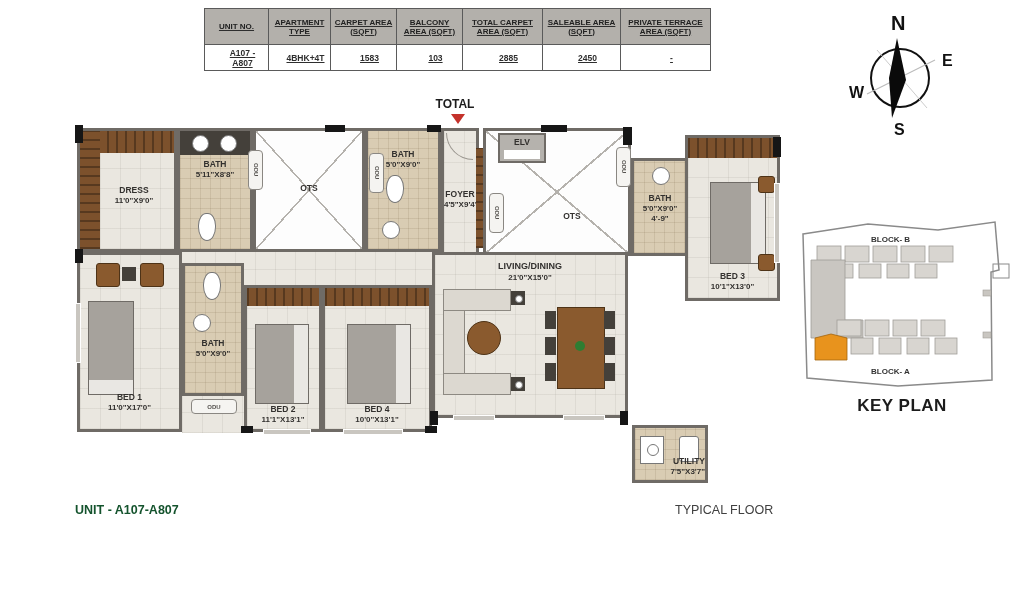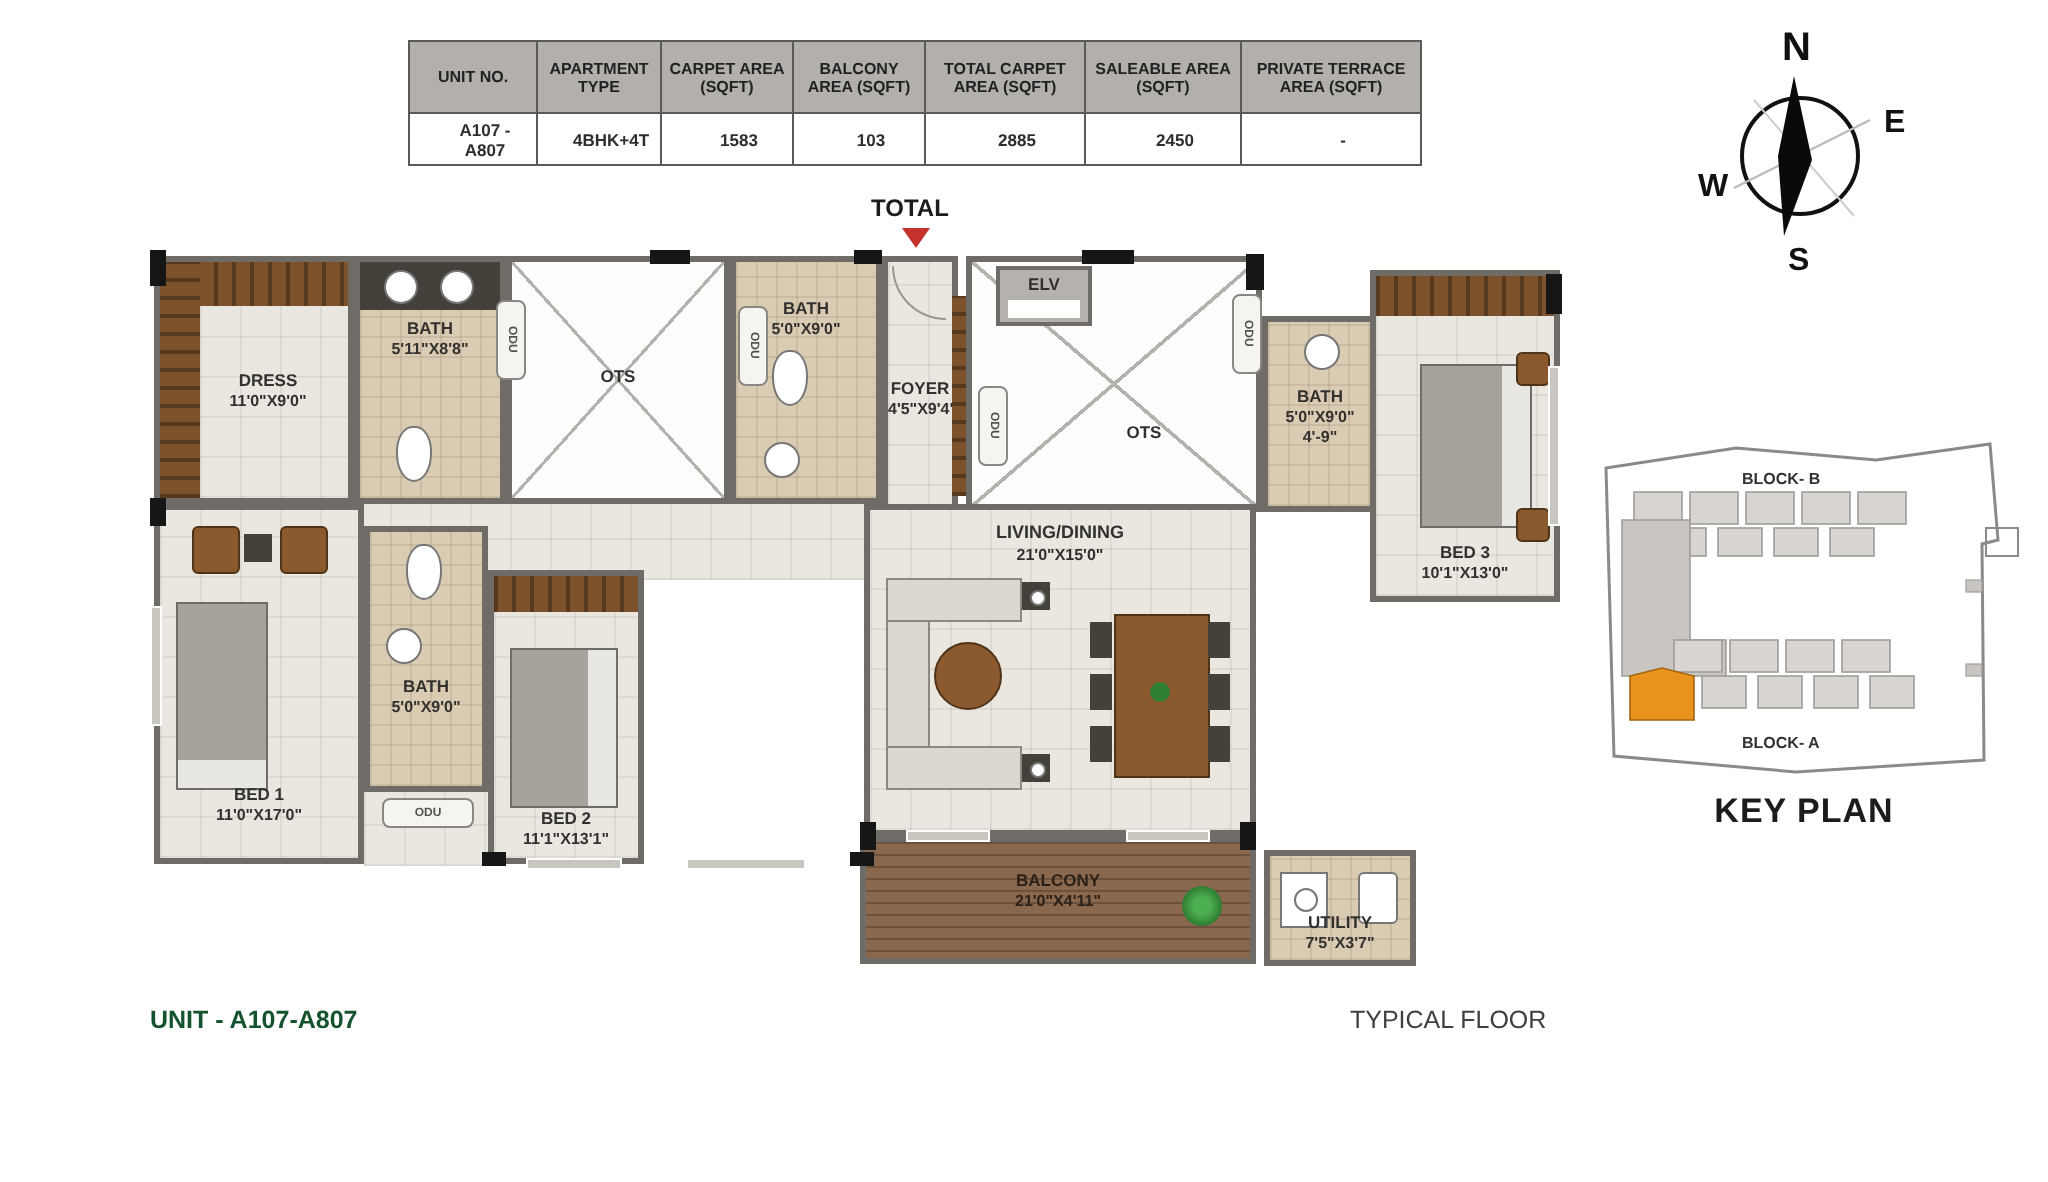--- a/index.html
+++ b/index.html
@@ -1,20 +1,20 @@
 <!DOCTYPE html>
 <html><head>
 <meta charset="utf-8">
 <style>
   html,body{margin:0;padding:0;}
   body{width:1024px;height:591px;position:relative;background:#ffffff;
        font-family:"Liberation Sans", sans-serif;color:#2e2e2e;overflow:hidden;}
 
   
-  table.spec{position:absolute;left:204px;top:20px;border-collapse:collapse;}
+  table.spec{position:absolute;left:204px;top:8px;border-collapse:collapse;text-decoration:underline;}
   table.spec th, table.spec td{border:1px solid #5a5a5a;text-align:center;vertical-align:middle;padding:2px 3px;box-sizing:border-box;}
   table.spec th{background:#b3b0ab;font-size:8px;font-weight:bold;height:36px;color:#222;}
   table.spec td{background:#fff;font-size:8.5px;font-weight:bold;height:26px;padding-left:15px;}
 
   
   .entry-label{position:absolute;left:425px;top:97px;width:60px;text-align:center;font-size:12px;font-weight:bold;color:#1c1c1c;}
   .entry-arrow{position:absolute;left:451px;top:114px;width:0;height:0;border-left:7px solid transparent;border-right:7px solid transparent;border-top:10px solid #c4322b;}
 
   
   #floorplan{position:absolute;left:75px;top:123px;width:707px;height:362px;}
@@ -195,20 +195,28 @@
 
   <div class="room" style="left:169px;top:162px;width:78px;height:147px;">
     <div class="furn wood" style="left:0;top:0;right:0;height:18px;"></div>
     <div class="furn bed" style="left:8px;top:36px;width:52px;height:78px;"></div>
     <div class="label" style="bottom:4px;">
       <span class="nm">BED 2</span>
       <span class="dm">11'1"X13'1"</span>
     </div>
   </div>
 
+  <div class="room" style="left:247px;top:162px;width:110px;height:147px;">
+    <div class="furn wood" style="left:0;top:0;right:0;height:18px;"></div>
+    <div class="furn bed" style="left:22px;top:36px;width:62px;height:78px;"></div>
+    <div class="label" style="bottom:4px;">
+      <span class="nm">BED 4</span>
+      <span class="dm">10'0"X13'1"</span>
+    </div>
+  </div>
 
   <div class="room" style="left:357px;top:129px;width:196px;height:166px;">
     <div class="label" style="top:6px;">
       <span class="nm" style="font-size:9px">LIVING/DINING</span>
       <span class="dm">21'0"X15'0"</span>
     </div>
     <div class="furn" style="left:8px;top:34px;width:20px;height:104px;background:#dcd8d0;border:1px solid #8d8982;"></div>
     <div class="furn" style="left:8px;top:34px;width:66px;height:20px;background:#dcd8d0;border:1px solid #8d8982;"></div>
     <div class="furn" style="left:8px;top:118px;width:66px;height:20px;background:#dcd8d0;border:1px solid #8d8982;"></div>
     <div class="furn" style="left:32px;top:66px;width:32px;height:32px;background:#8a5a2e;border:1px solid #4e3317;border-radius:50%;"></div>
@@ -222,34 +230,27 @@
     <div class="furn" style="left:140px;top:86px;width:10px;height:10px;background:#2e7d32;border-radius:50%;"></div>
     <div class="furn dark" style="left:110px;top:56px;width:11px;height:18px;"></div>
     <div class="furn dark" style="left:110px;top:82px;width:11px;height:18px;"></div>
     <div class="furn dark" style="left:110px;top:108px;width:11px;height:18px;"></div>
     <div class="furn dark" style="left:169px;top:56px;width:11px;height:18px;"></div>
     <div class="furn dark" style="left:169px;top:82px;width:11px;height:18px;"></div>
     <div class="furn dark" style="left:169px;top:108px;width:11px;height:18px;"></div>
   </div>
 
 
-  <div class="room deck" style="left:355px;top:295px;width:198px;height:64px;background-image:repeating-linear-gradient(180deg,rgba(0,0,0,.22) 0 1px,transparent 1px 6px);">
-    <div class="label" style="top:14px;">
-      <span class="nm" style="color:#2b2118">BALCONY</span>
-      <span class="dm" style="color:#2b2118">21'0"X4'11"</span>
-    </div>
-    <div class="furn" style="right:14px;top:22px;width:20px;height:20px;background:radial-gradient(circle,#4caf50 30%,#2e7d32 70%);border-radius:50%;"></div>
-  </div>
 
   <div class="room bath" style="left:557px;top:302px;width:76px;height:58px;">
     <div class="furn" style="left:5px;top:8px;width:22px;height:26px;background:#fff;border:1px solid #777;">
         <div class="sinkc" style="left:6px;top:7px;width:10px;height:10px;"></div>
       </div>
     <div class="furn" style="right:6px;top:8px;width:18px;height:24px;background:#fff;border:1px solid #777;border-radius:3px;"></div>
-    <div class="label" style="bottom:3px;">
+    <div class="label" style="bottom:3px;text-align:right;">
       <span class="nm">UTILITY</span>
       <span class="dm">7'5"X3'7"</span>
     </div>
   </div>
 
   <div class="tag tagv" style="left:173px;top:27px;width:13px;height:38px;">ODU</div>
   <div class="tag tagv" style="left:294px;top:30px;width:13px;height:38px;">ODU</div>
   <div class="tag tagv" style="left:414px;top:70px;width:13px;height:38px;">ODU</div>
   <div class="tag tagv" style="left:541px;top:24px;width:13px;height:38px;">ODU</div>
   <div class="tag" style="left:116px;top:276px;width:44px;height:13px;">ODU</div>

